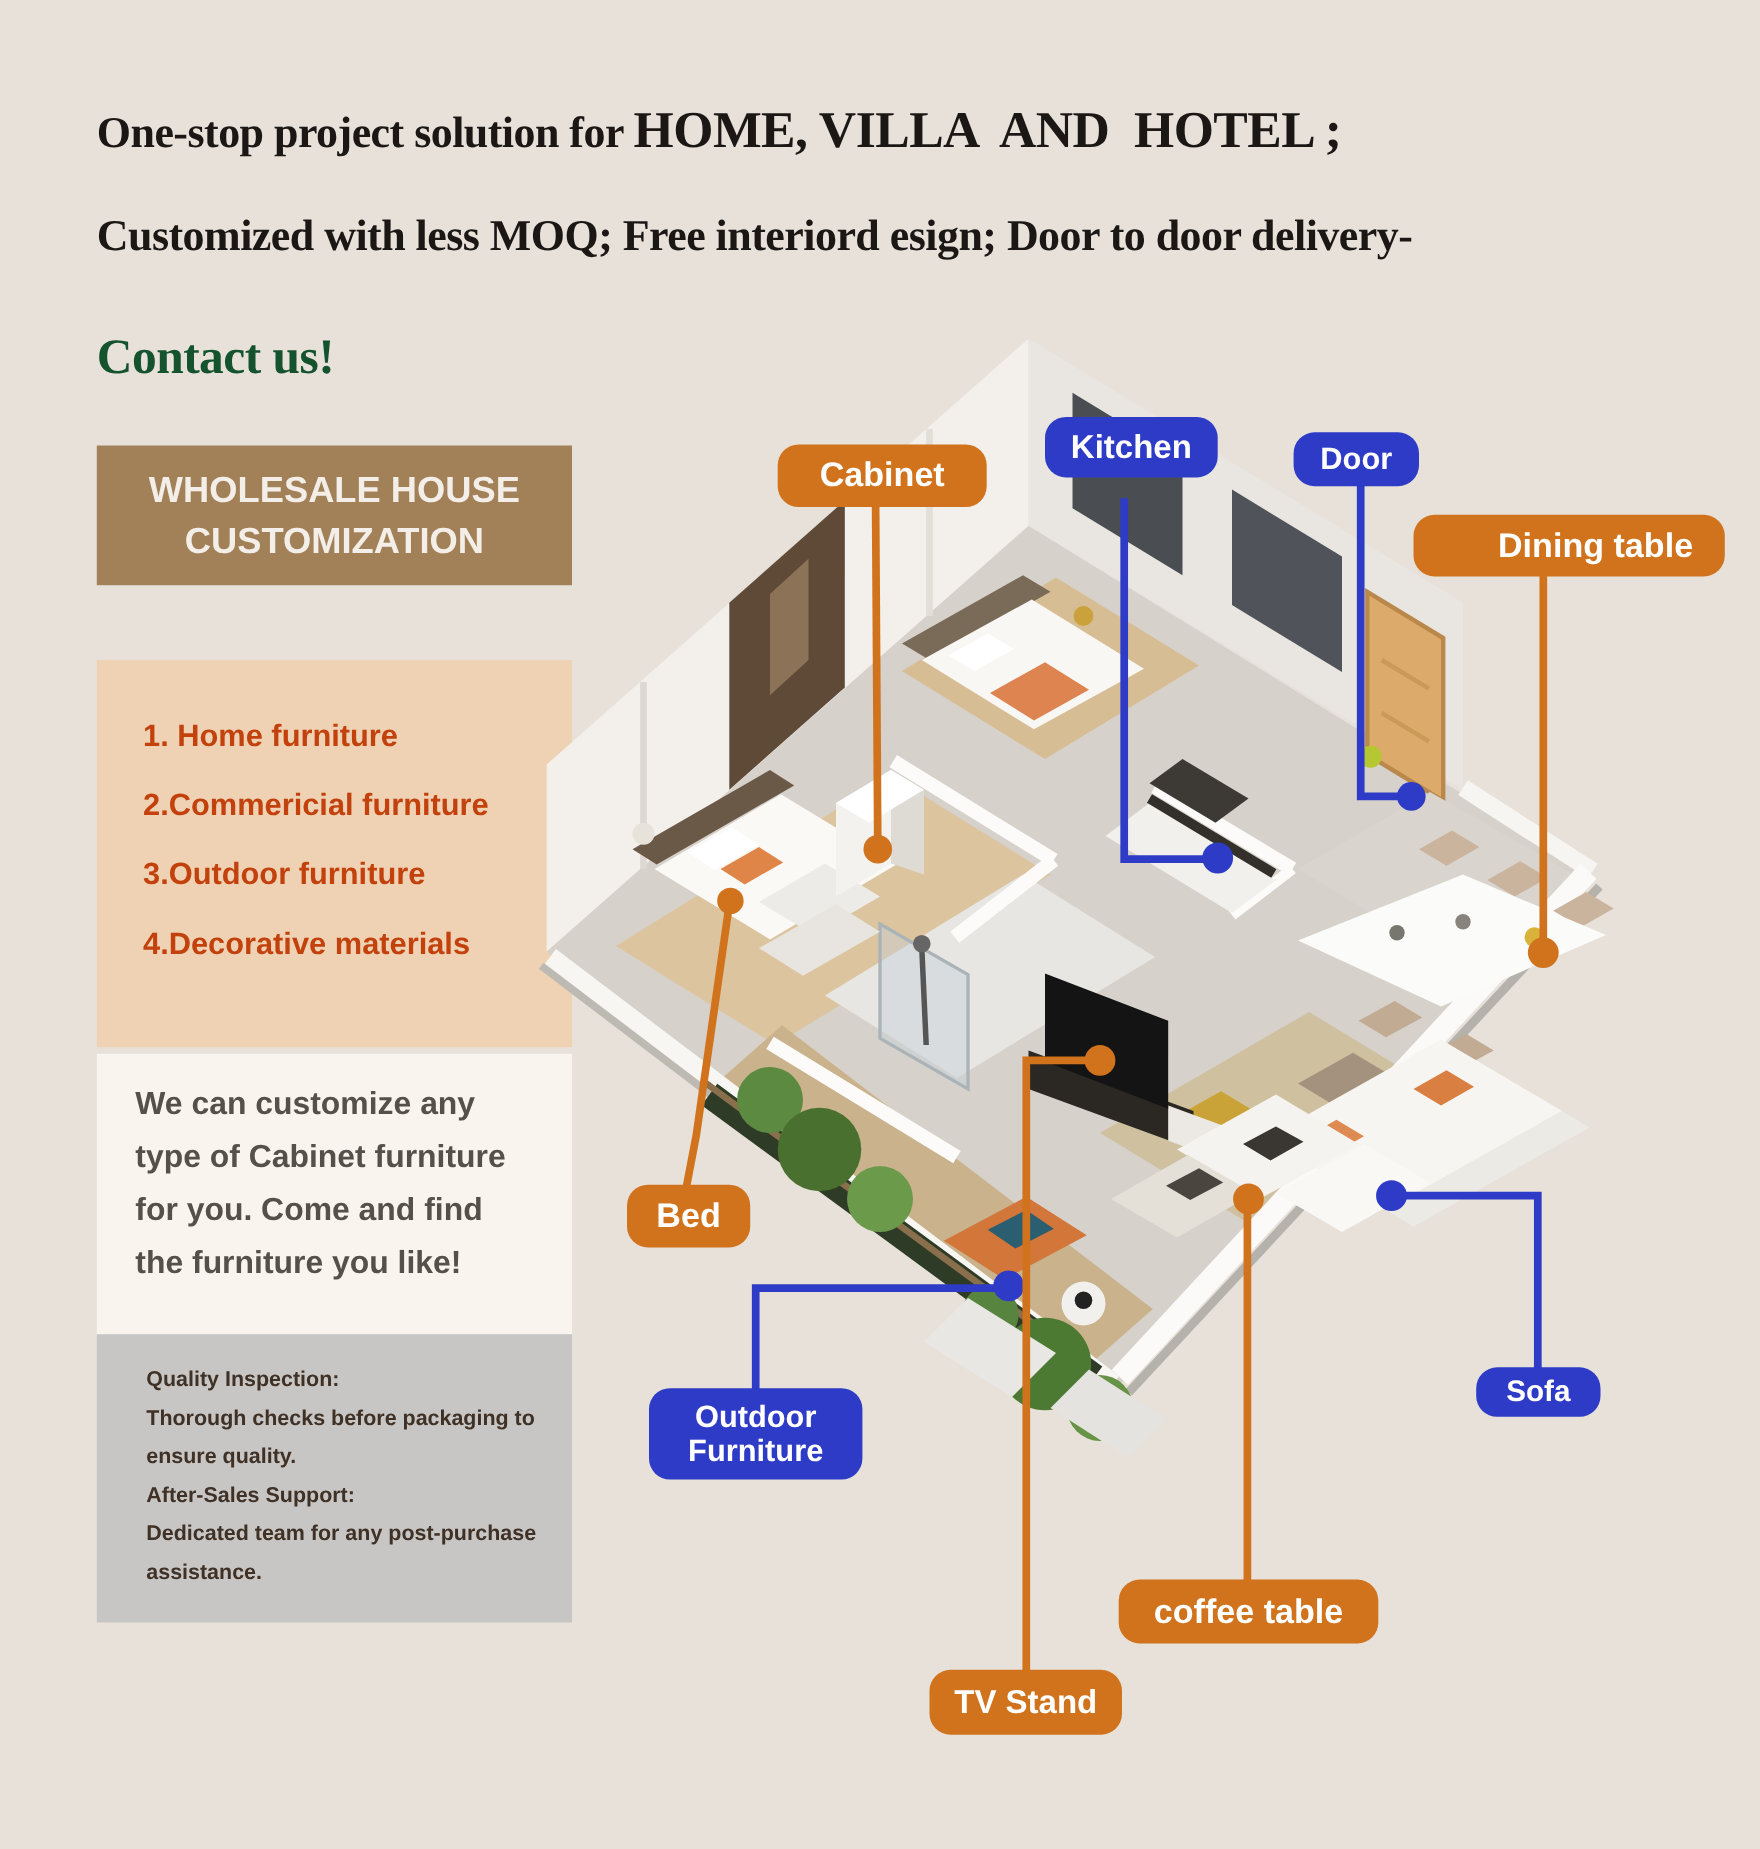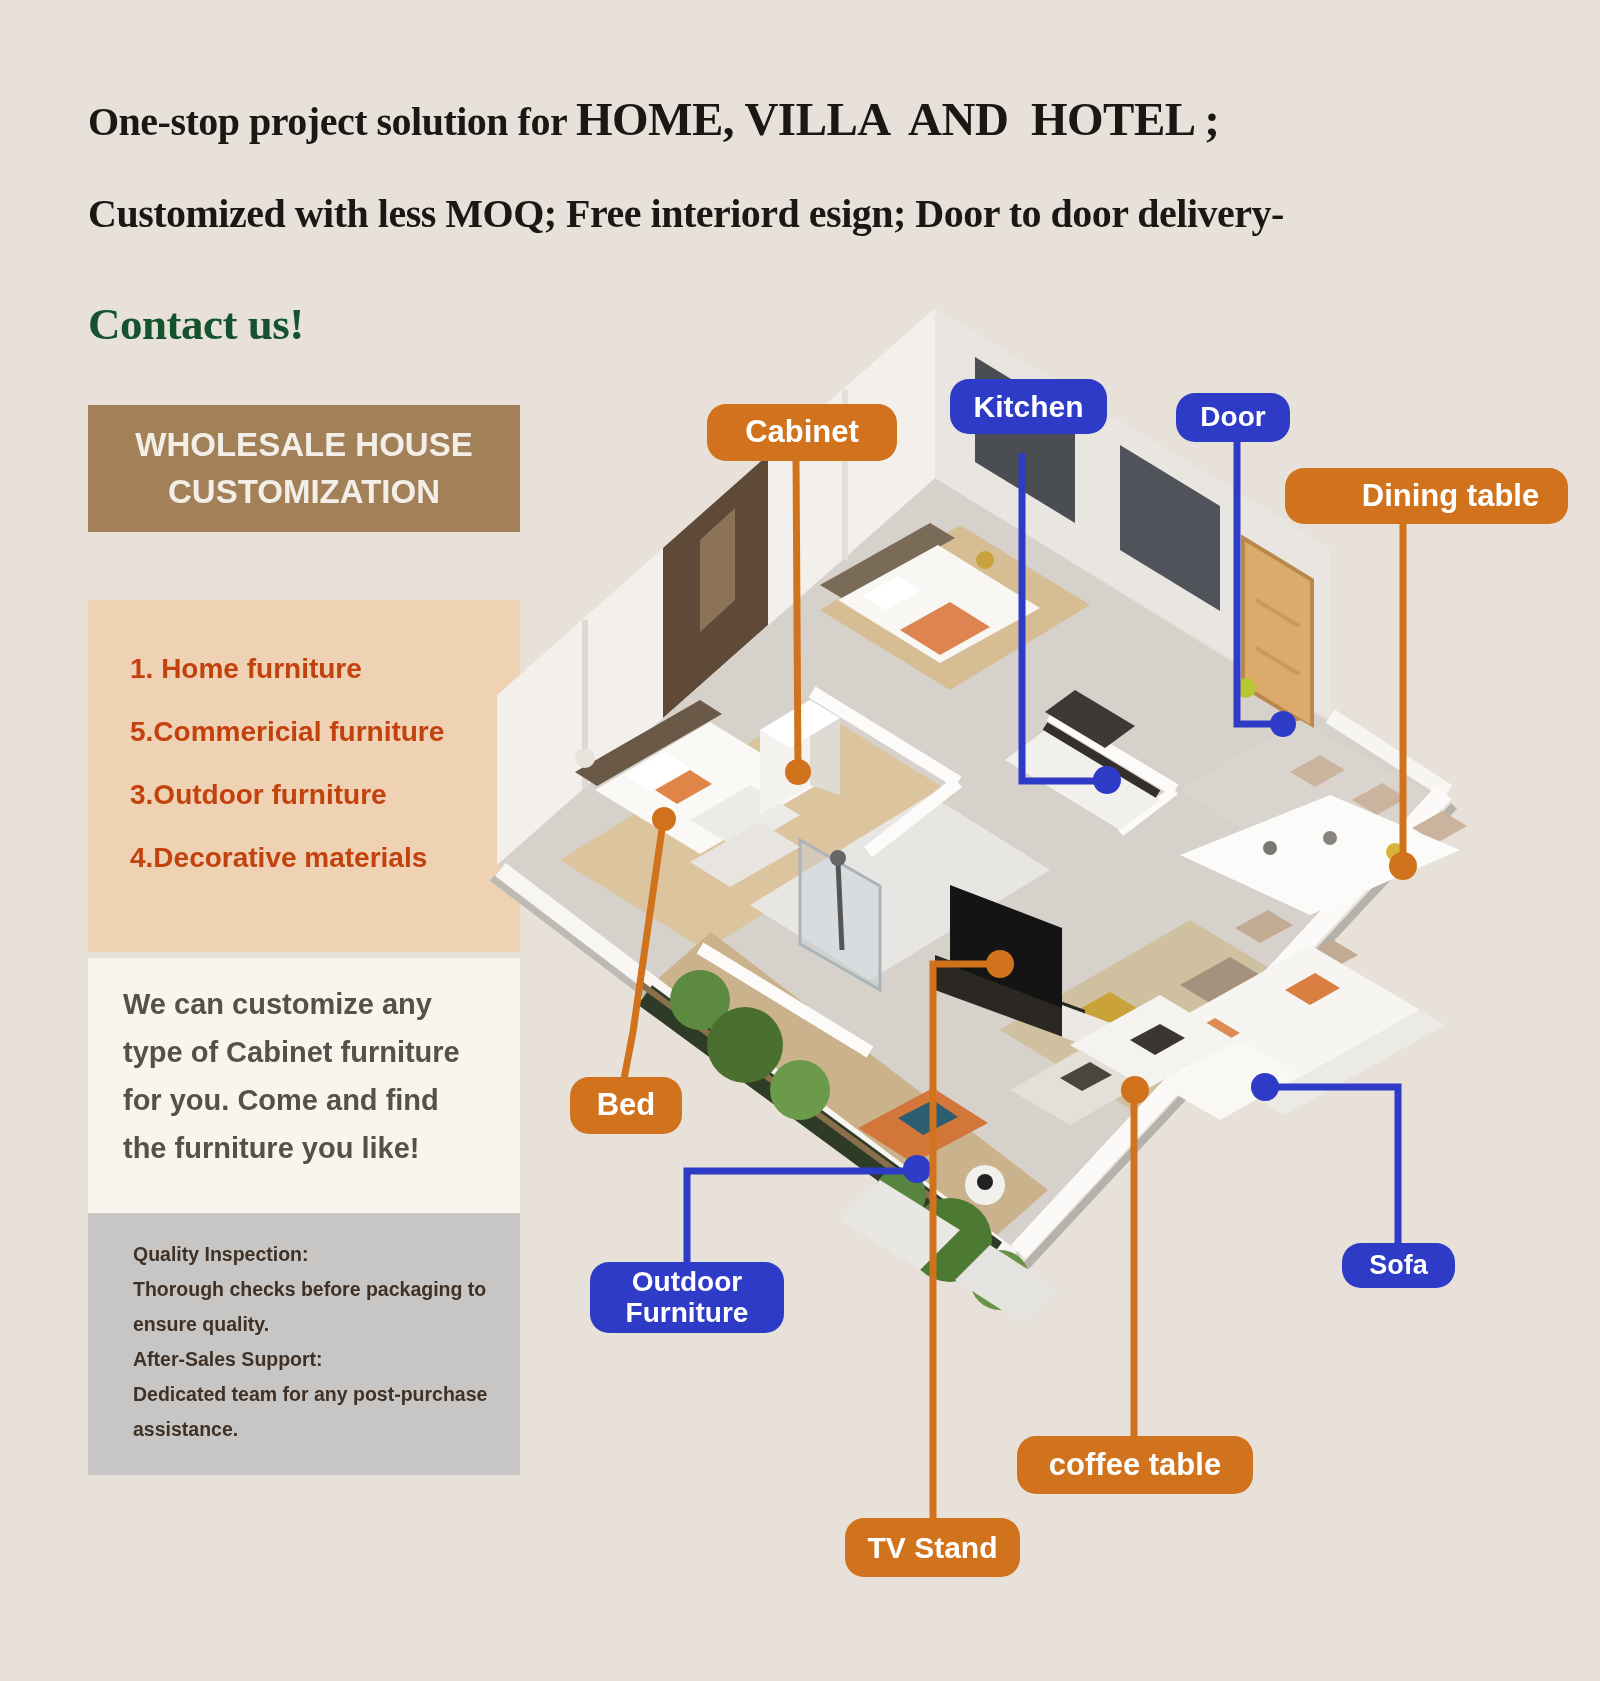--- a/index.html
+++ b/index.html
@@ -45,21 +45,21 @@
   <div class="hl hl1"><span>One-stop project solution for </span><span class="caps">HOME, VILLA  AND  HOTEL ;</span></div>
   <div class="hl hl2">Customized with less MOQ; Free interiord esign; Door to door delivery-</div>
   <div class="hl contact">Contact us!</div>
 
   <div class="sbox title-box">
     <div>WHOLESALE HOUSE CUSTOMIZATION</div>
   </div>
 
   <div class="sbox cat-box">
     <div class="cat-item">1. Home furniture</div>
-    <div class="cat-item">5.Commericial furniture</div>
+    <div class="cat-item">2.Commericial furniture</div>
     <div class="cat-item">3.Outdoor furniture</div>
     <div class="cat-item">4.Decorative materials</div>
   </div>
 
   <div class="sbox promo-box">
     <div class="promo-line">We can customize any</div>
     <div class="promo-line">type of Cabinet furniture</div>
     <div class="promo-line">for you. Come and find</div>
     <div class="promo-line">the furniture you like!</div>
   </div>
@@ -223,18 +223,18 @@
       <polyline class="conn conn-o" points="933,1520 933,964 992,964"></polyline>
         <circle class="dot-o" cx="1000" cy="964" r="14"></circle>
     </g>
   </svg>
 
   <div class="pill orange" style="left:707px;top:404px;width:190px;height:57px;font-size:31px;">Cabinet</div>
   <div class="pill blue" style="left:950px;top:379px;width:157px;height:55px;font-size:30px;">Kitchen</div>
   <div class="pill blue" style="left:1176px;top:393px;width:114px;height:49px;font-size:28px;">Door</div>
   <div class="pill orange" style="left:1285px;top:468px;width:235px;height:56px;font-size:31px;padding-left:48px;">Dining table</div>
   <div class="pill orange" style="left:570px;top:1077px;width:112px;height:57px;font-size:31px;">Bed</div>
-  <div class="pill blue" style="left:590px;top:1262px;width:194px;height:71px;font-size:28px;padding:0 24px;box-sizing:border-box;">Outdoor Furniture</div>
+  <div class="pill blue" style="left:590px;top:1262px;width:194px;height:83px;font-size:28px;padding:0 24px;box-sizing:border-box;">Outdoor Furniture</div>
   <div class="pill blue" style="left:1342px;top:1243px;width:113px;height:45px;font-size:27px;">Sofa</div>
   <div class="pill orange" style="left:1017px;top:1436px;width:236px;height:58px;font-size:31px;">coffee table</div>
   <div class="pill orange" style="left:845px;top:1518px;width:175px;height:59px;font-size:30px;">TV Stand</div>
 
 </div>
 
 </body></html>

